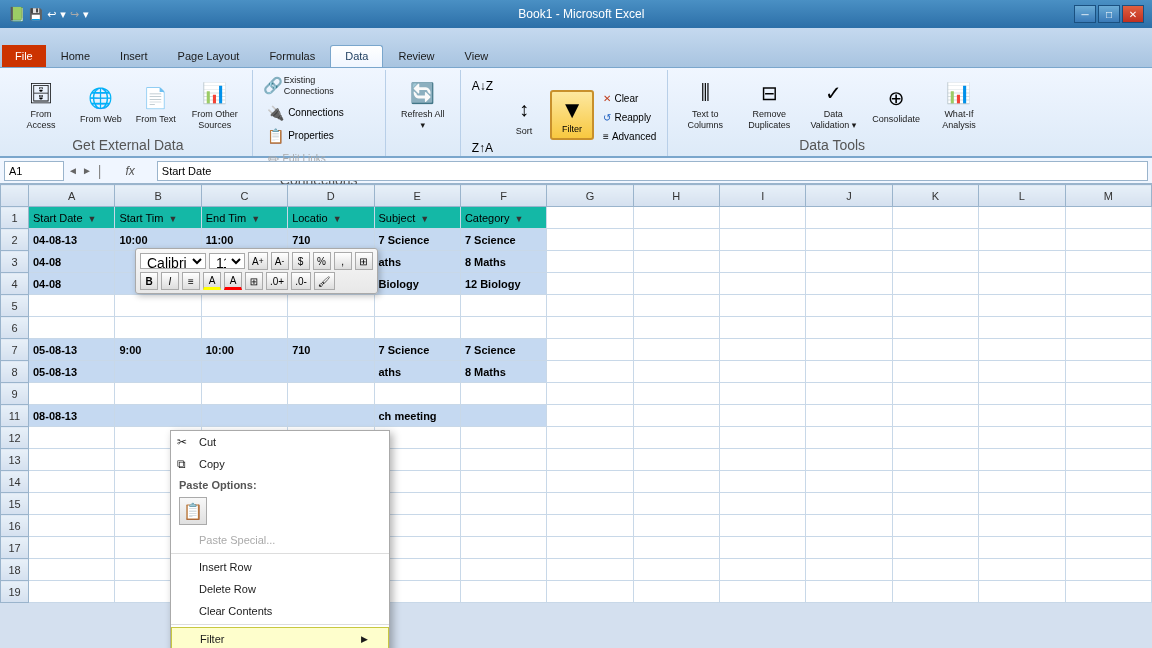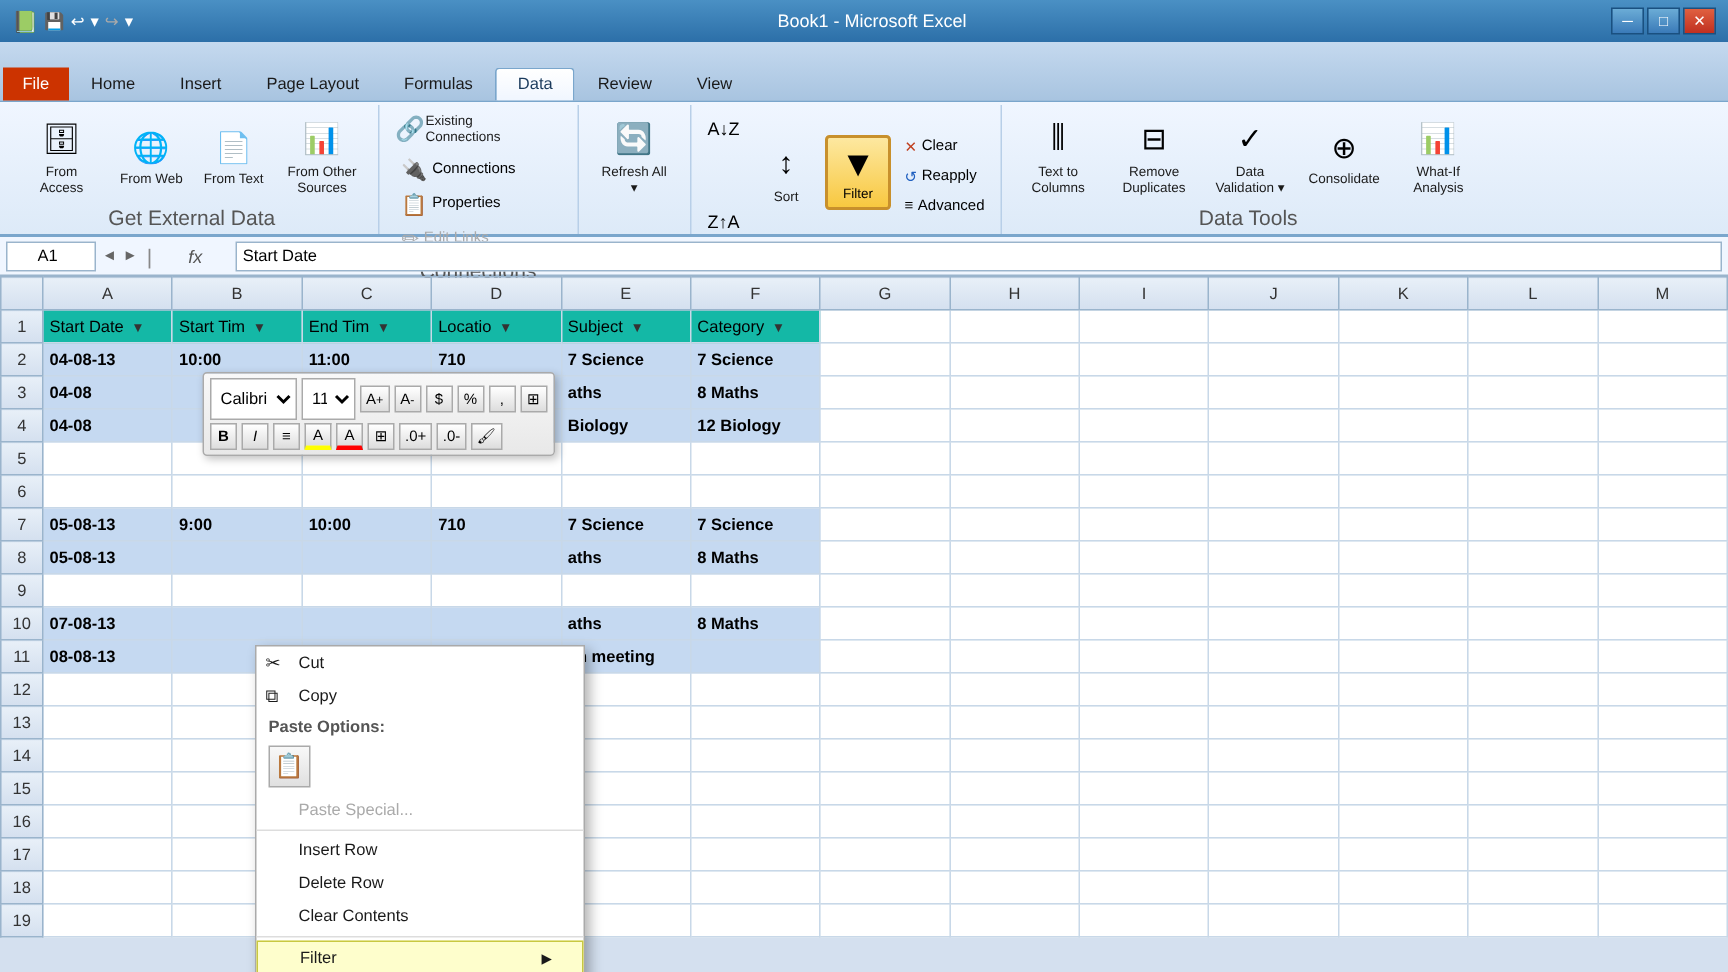--- a/index.html
+++ b/index.html
@@ -142,21 +142,21 @@
       display: flex;
       align-items: center;
       border-bottom: 1px solid #9ab4cc;
       gap: 4px;
       padding: 0 4px;
     }
     #cell-ref {
       width: 60px;
       height: 20px;
       border: 1px solid #9ab4cc;
-      padding: 2px 20px;
+      padding: 2px 4px;
       font-size: 11px;
       background: white;
     }
     #formula-divider { color: #888; font-size: 14px; margin: 0 2px; }
     #formula-fx { color: #555; font-size: 12px; font-style: italic; margin: 0 18px; }
     #formula-input {
       flex: 1;
       height: 20px;
       border: 1px solid #9ab4cc;
       padding: 2px 4px;
@@ -234,22 +234,22 @@
       flex-direction: column;
       gap: 2px;
       z-index: 10;
     }
     #mini-toolbar .mt-row {
       display: flex;
       align-items: center;
       gap: 3px;
     }
     .mt-select {
-      height: 28px;
-      font-size: 11px;
+      height: 16px;
+      font-size: 14px;
       border: 1px solid #aaa;
       background: white;
       padding: 0 2px;
     }
     .mt-btn {
       height: 18px;
       min-width: 18px;
       font-size: 10px;
       border: 1px solid #aaa;
       background: linear-gradient(to bottom, #fff, #ddd);
@@ -655,36 +655,20 @@
           <td></td>
           <td></td>
           <td></td>
           <td></td>
           <td></td>
           <td></td>
           <td></td>
           <td></td>
         </tr>
 
-        <tr>
-          <td class="row-num">10</td>
-          <td class="selected">07-08-13</td>
-          <td class="selected"></td>
-          <td class="selected"></td>
-          <td class="selected"></td>
-          <td class="selected">aths</td>
-          <td class="selected">8 Maths</td>
-          <td></td>
-          <td></td>
-          <td></td>
-          <td></td>
-          <td></td>
-          <td></td>
-          <td></td>
-        </tr>
 
         <tr>
           <td class="row-num">11</td>
           <td class="selected">08-08-13</td>
           <td class="selected"></td>
           <td class="selected"></td>
           <td class="selected"></td>
           <td class="selected">ch meeting</td>
           <td class="selected"></td>
           <td></td>

